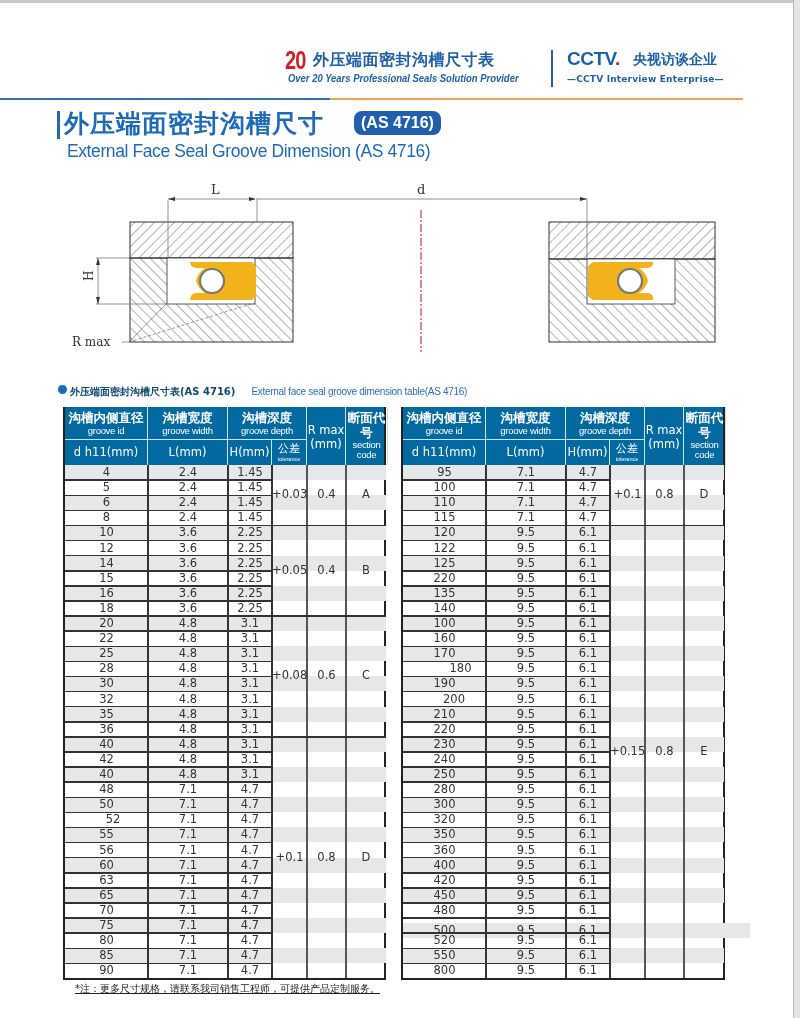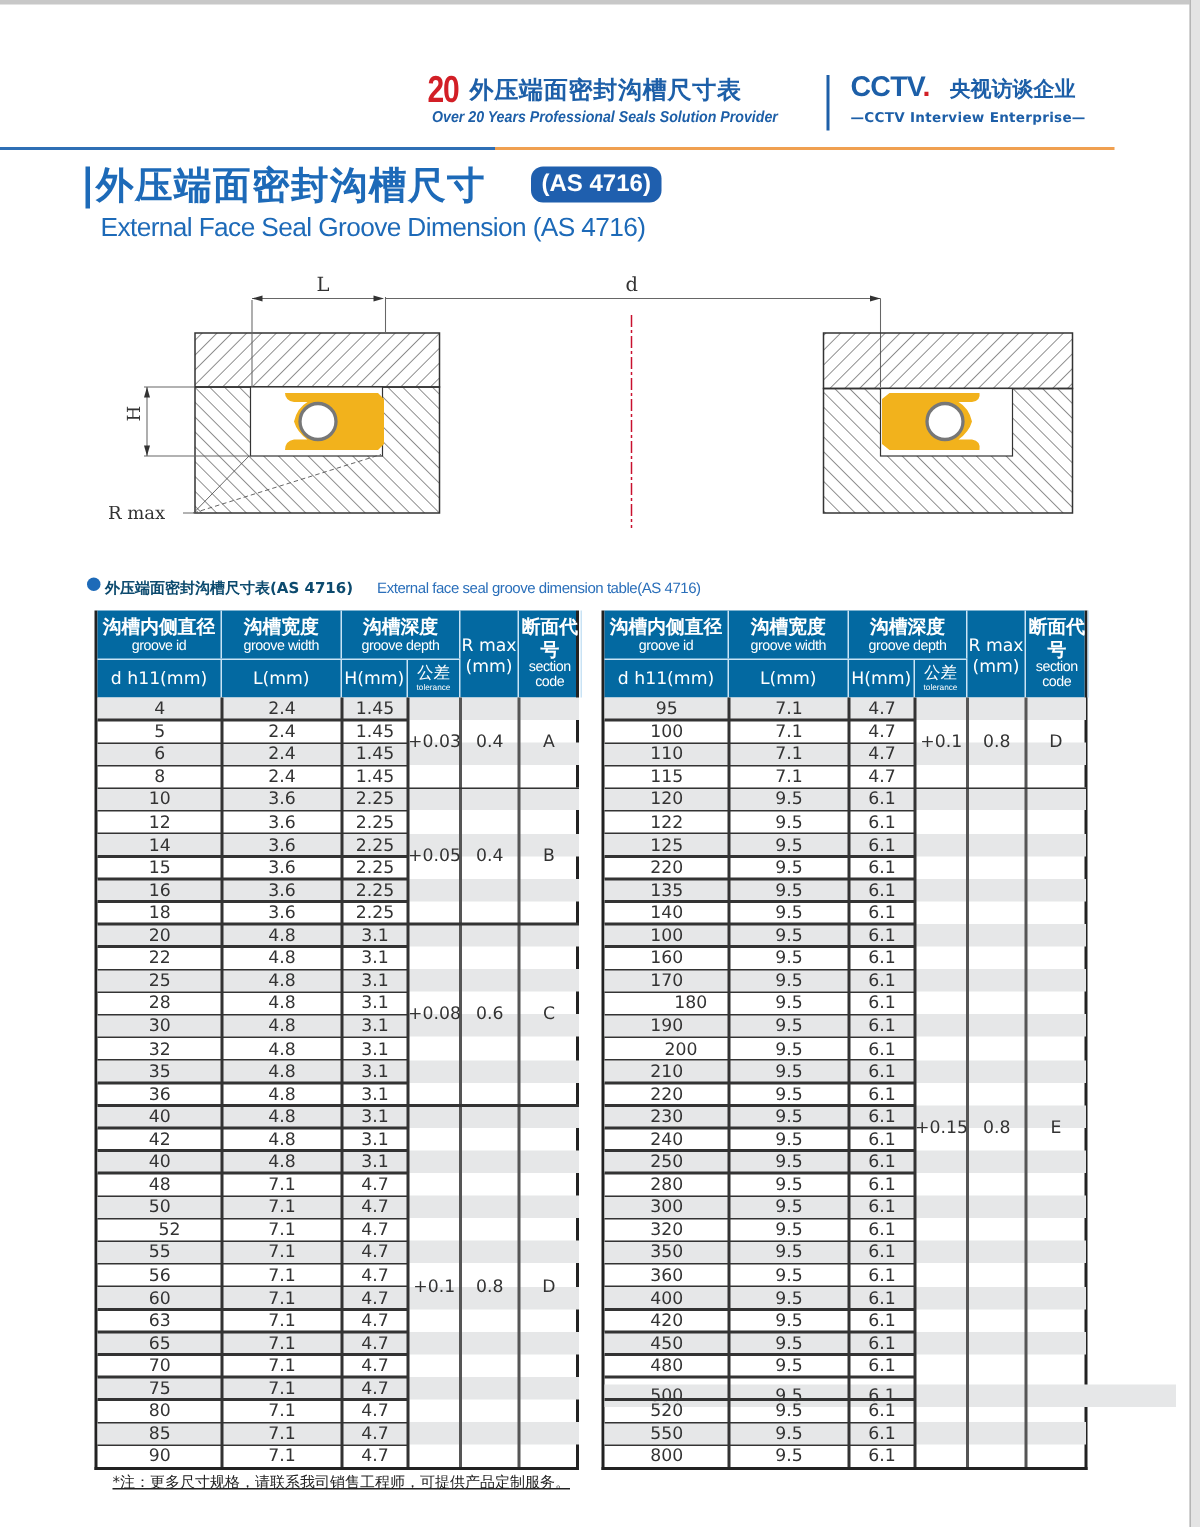--- a/index.html
+++ b/index.html
@@ -617,21 +617,21 @@
         <div class="cell" style="left:83px;width:80px">9.5</div>
         <div class="cell" style="left:163px;width:44px">6.1</div>
       </div>
       <div class="rowline" style="top:422.1px;width:207px"></div>
       <div class="row" style="top:437.9px;width:321px">
         <div class="cell" style="left:0px;width:83px">480</div>
         <div class="cell" style="left:83px;width:80px">9.5</div>
         <div class="cell" style="left:163px;width:44px">6.1</div>
       </div>
       <div class="rowline" style="top:437.2px;width:207px"></div>
-      <div class="row alt" style="top:458px;width:381px">
+      <div class="row alt" style="top:458px;width:347px">
         <div class="cell" style="left:0px;width:83px">500</div>
         <div class="cell" style="left:83px;width:80px">9.5</div>
         <div class="cell" style="left:163px;width:44px">6.1</div>
       </div>
       <div class="rowline" style="top:452.3px;width:207px"></div>
       <div class="row" style="top:468.09999999999997px;width:321px">
         <div class="cell" style="left:0px;width:83px">520</div>
         <div class="cell" style="left:83px;width:80px">9.5</div>
         <div class="cell" style="left:163px;width:44px">6.1</div>
       </div>

